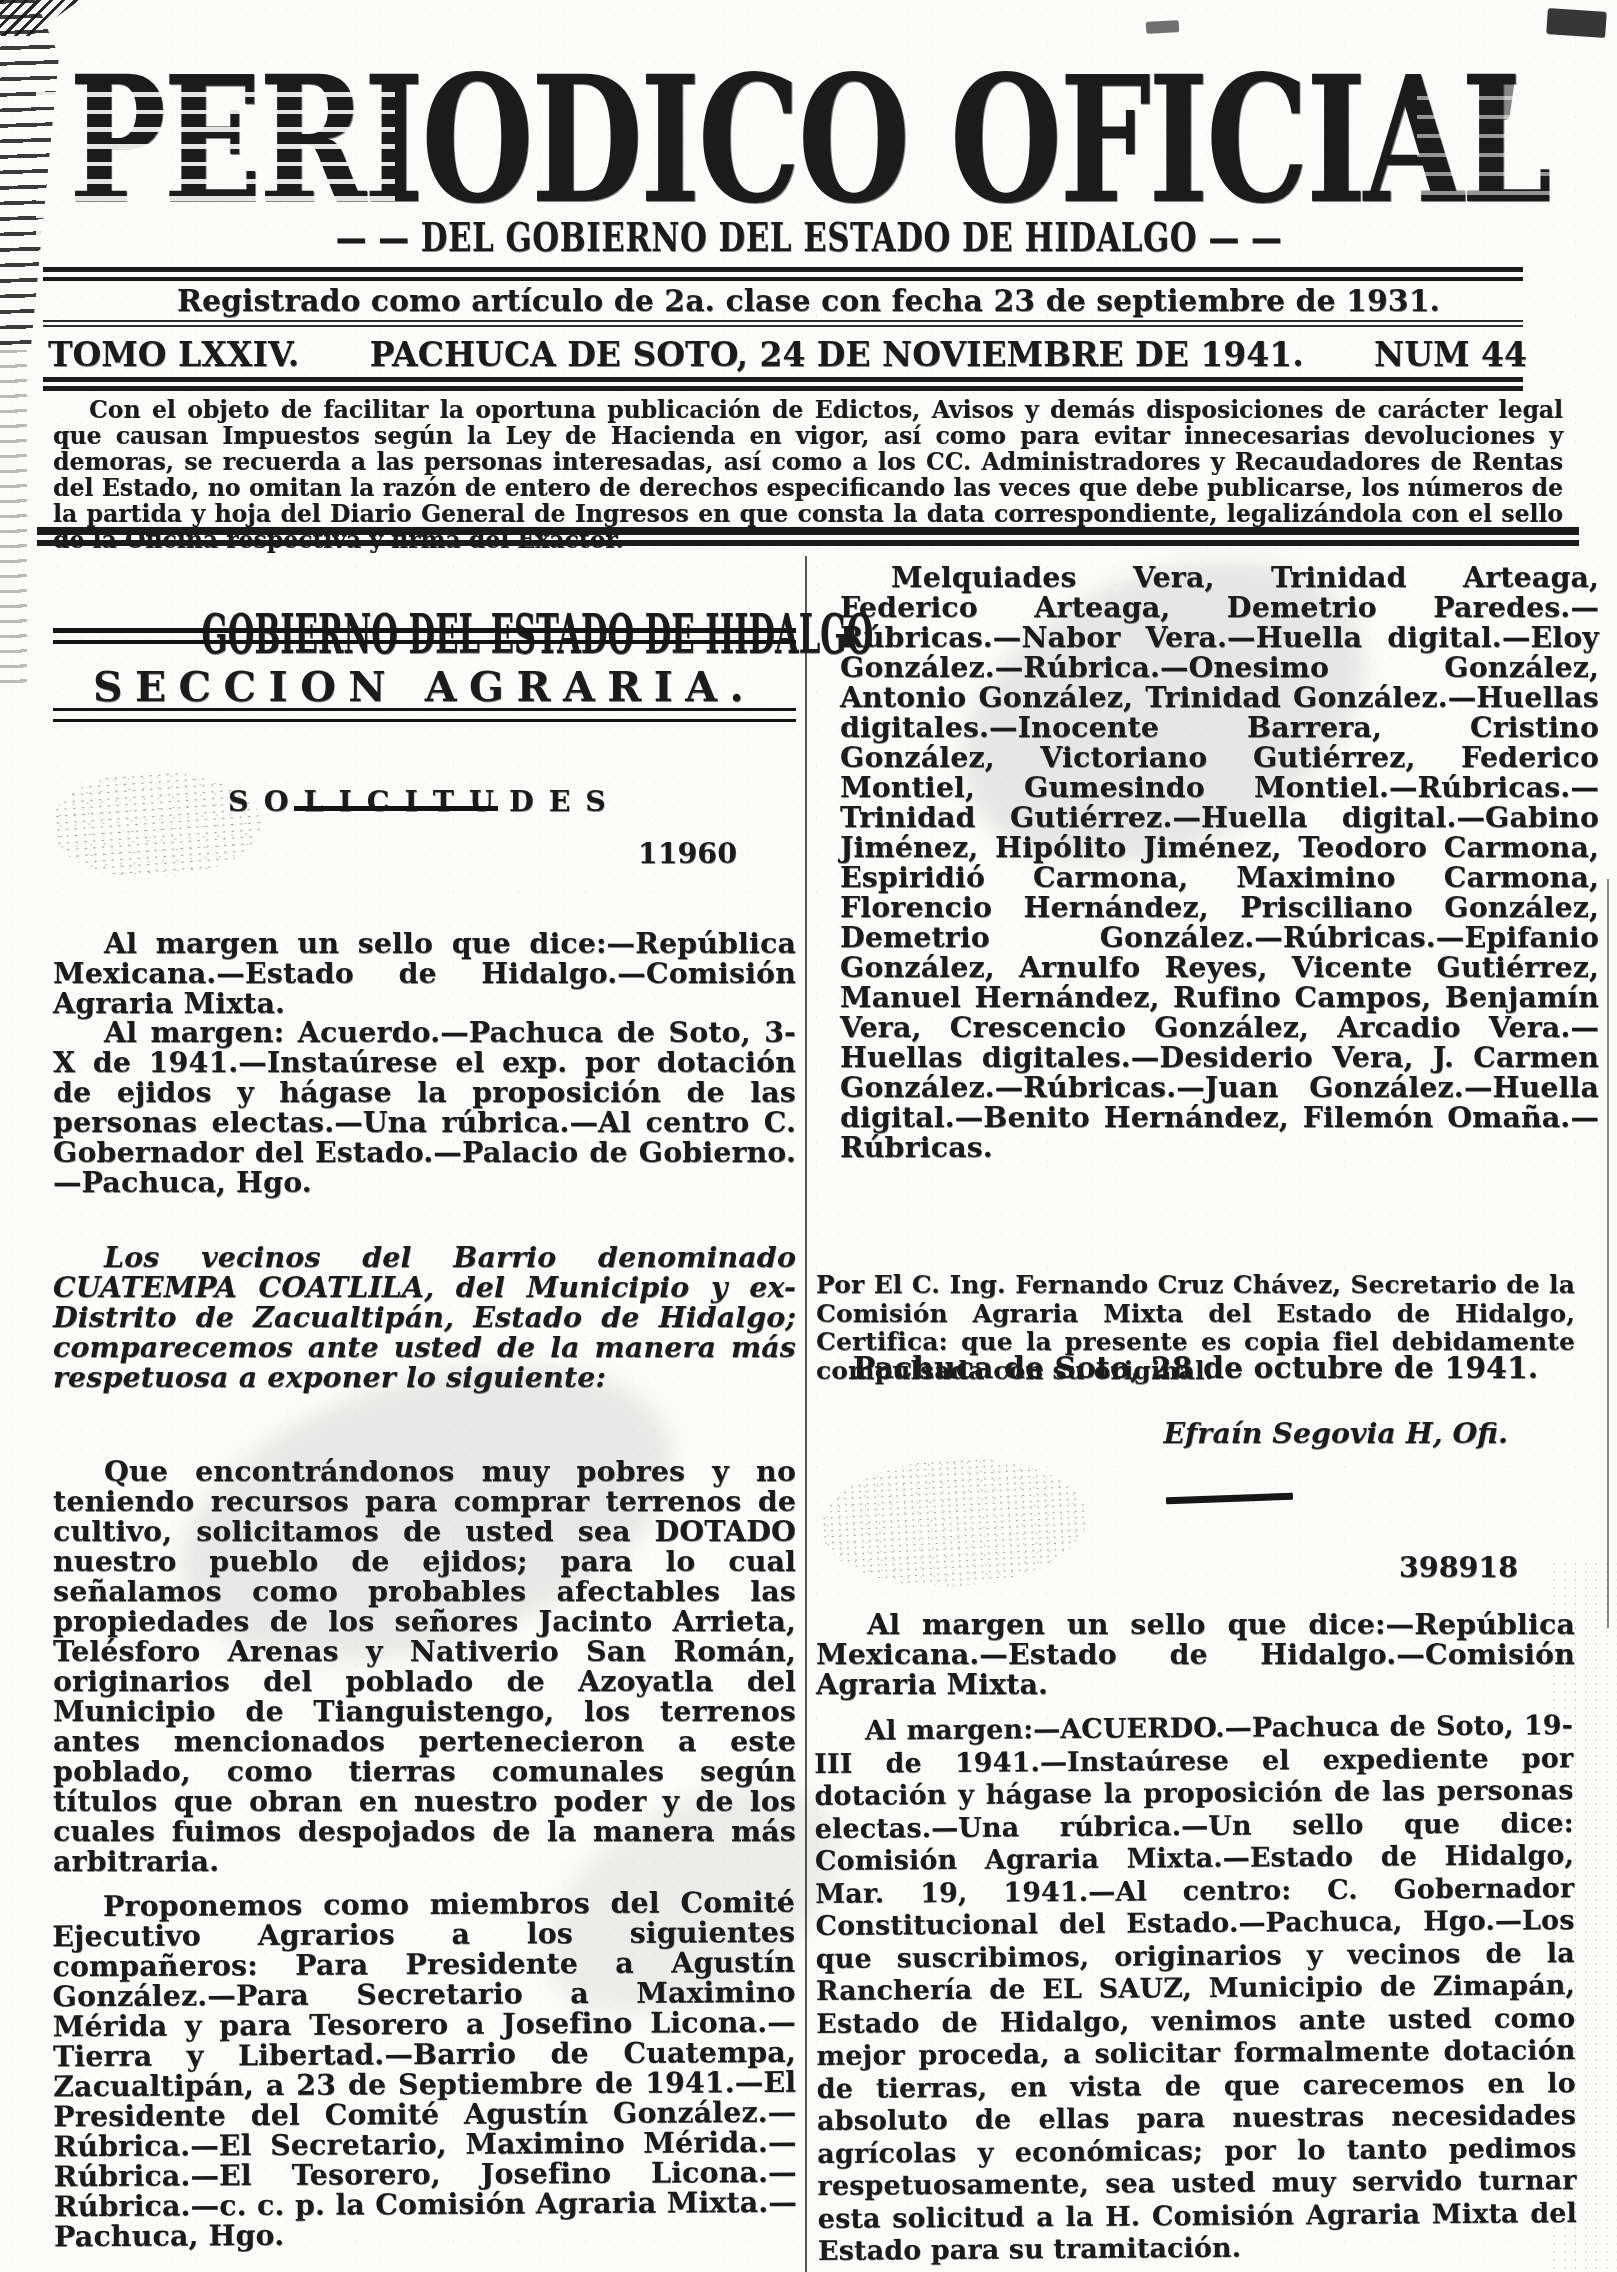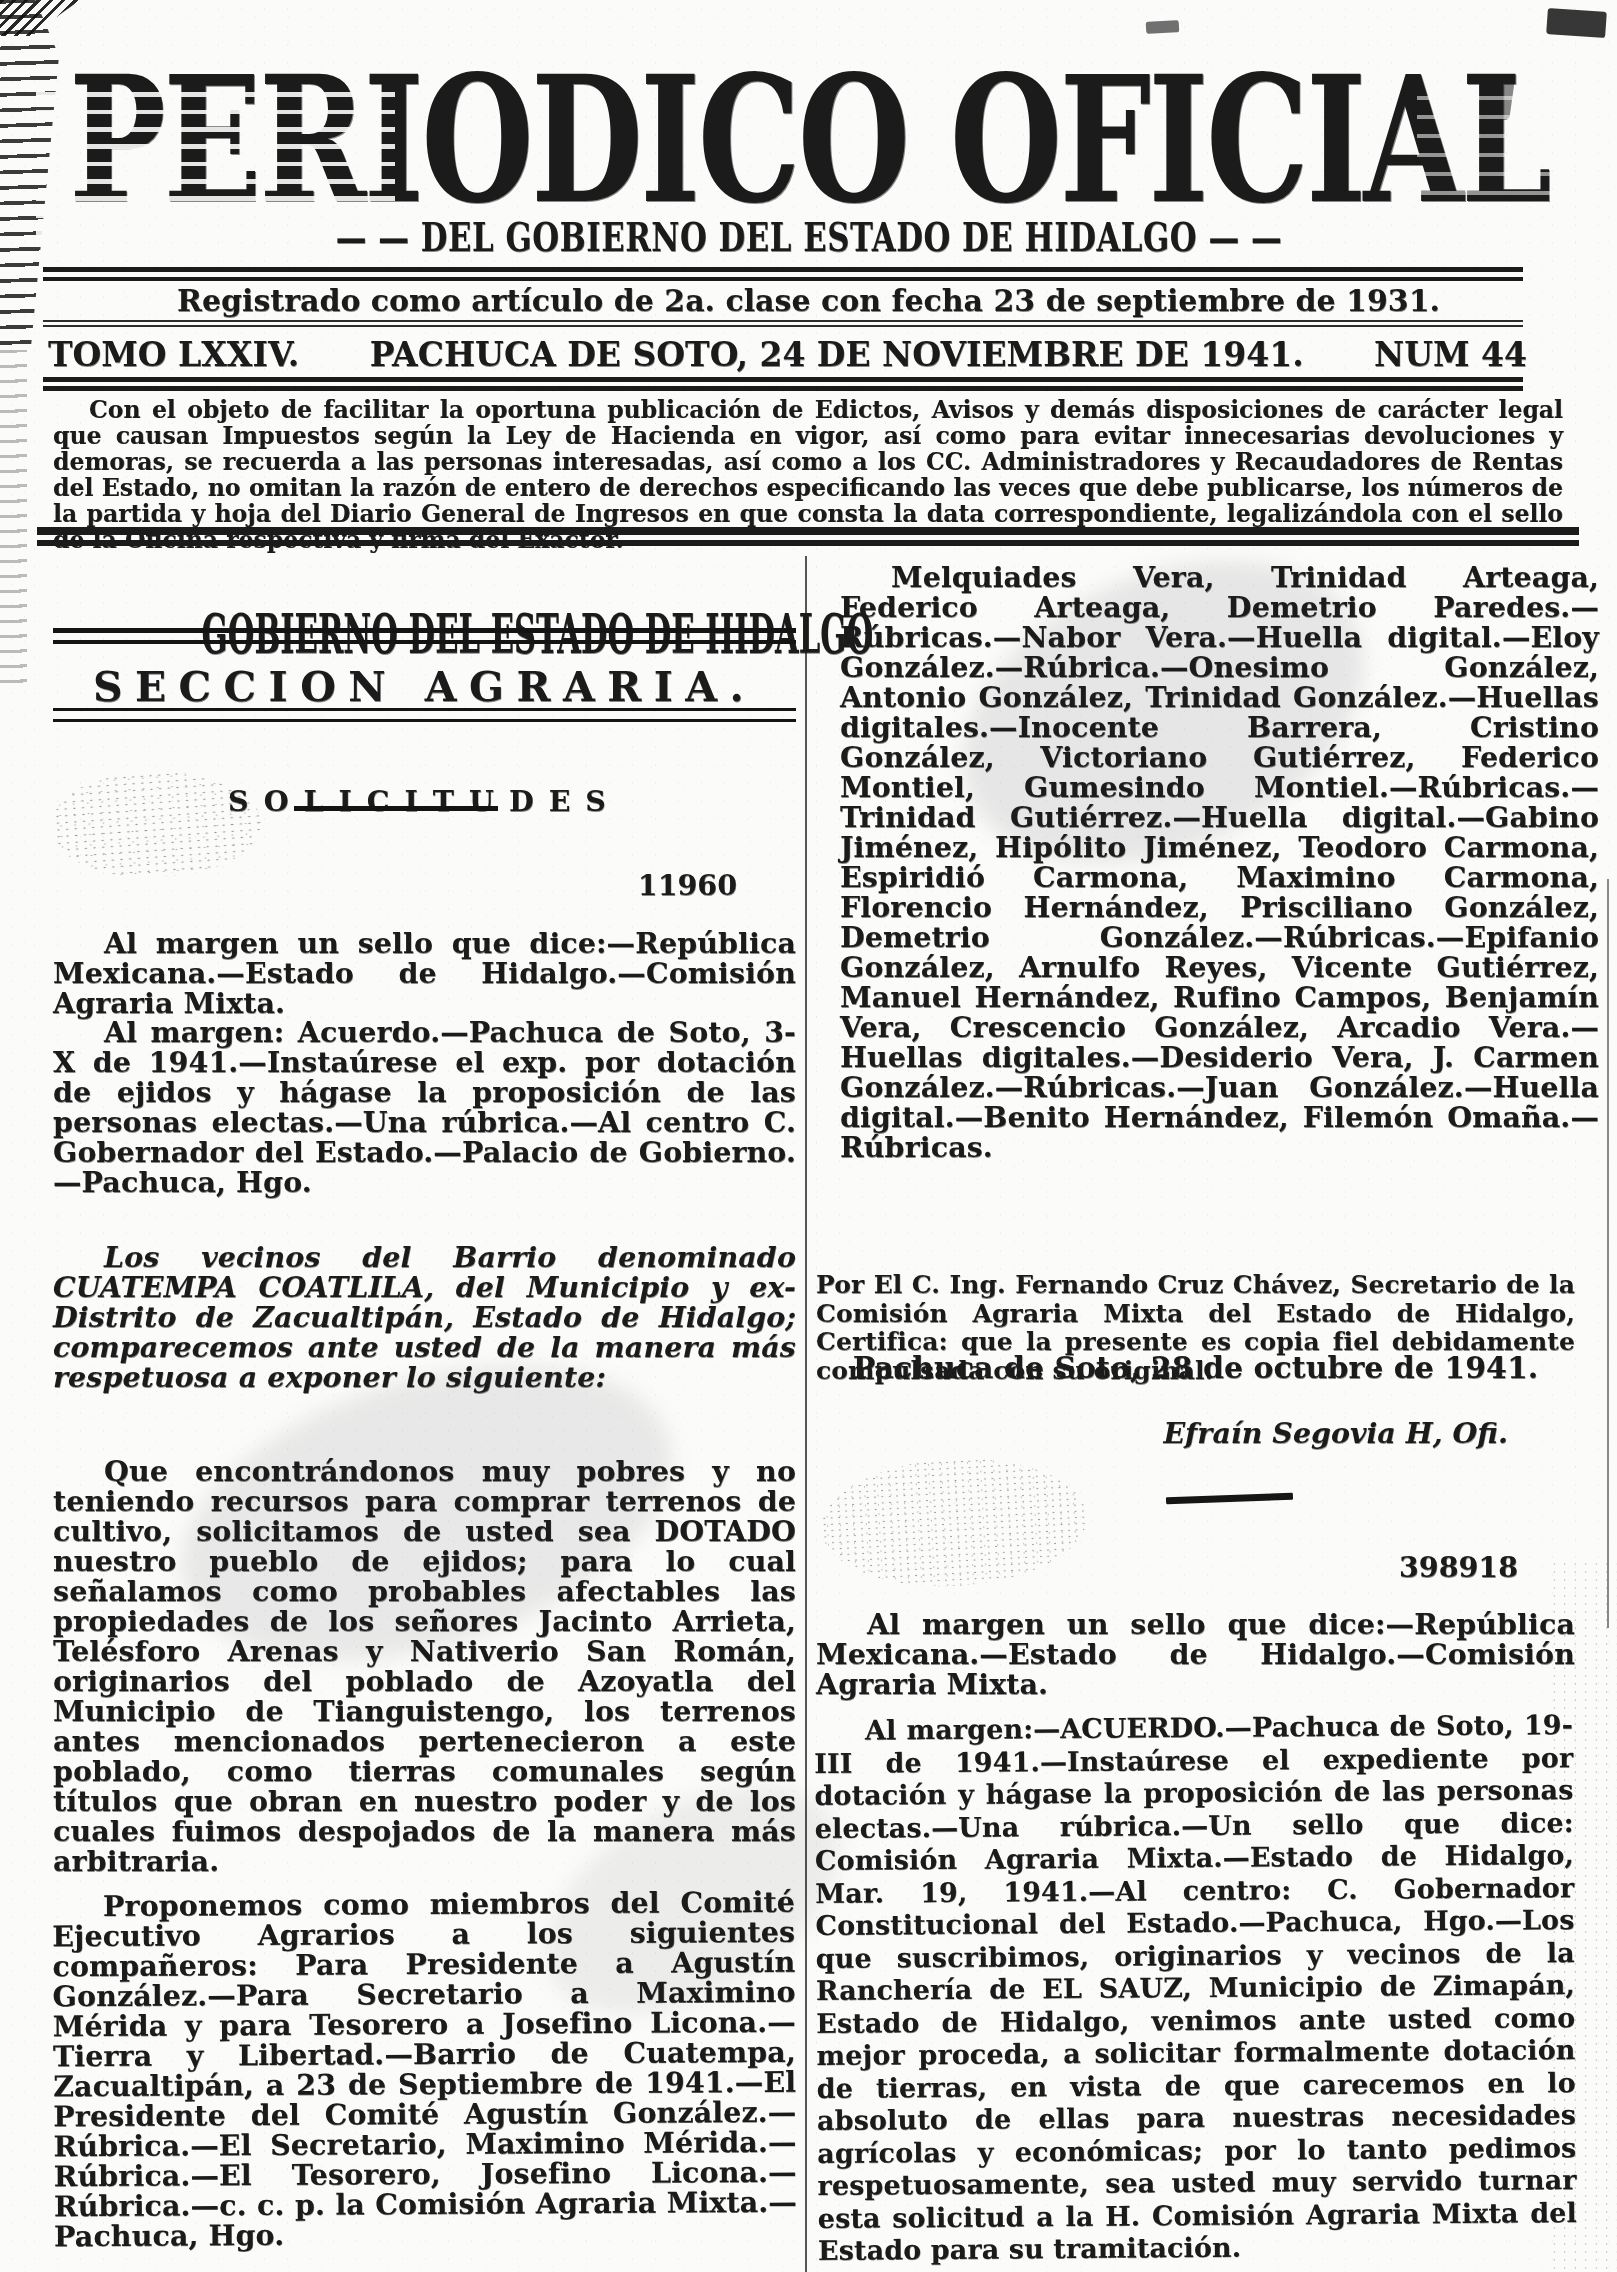--- a/index.html
+++ b/index.html
@@ -115,21 +115,21 @@
   .spaced-title{
     top:663px; font-size:41px; font-weight:bold; text-align:center; letter-spacing:12.4px;
     text-shadow:0.5px 0.5px 0 rgba(20,20,20,.5);
   }
   .spaced-sub{
     top:740px; font-size:28.5px; font-weight:bold; text-align:center; letter-spacing:15px;
     text-shadow:0.5px 0.5px 0 rgba(20,20,20,.5);
     margin-top:44px;
   }
   .short-rule{ top:806px; left:241px !important; width:204px !important; height:5px; background:#141414; }
-  .doc-number{ font-size:28.5px; font-weight:bold; text-shadow:0.5px 0.5px 0 rgba(20,20,20,.5);margin-top:32px; }
+  .doc-number{ font-size:28.5px; font-weight:bold; text-shadow:0.5px 0.5px 0 rgba(20,20,20,.5); }
   .doc-number-left{ top:836px; text-align:right; padding-right:59px; }
 
   .bodyp{
     margin:0; text-align:justify; font-size:28.5px; line-height:30px; text-indent:51px;
     font-weight:bold; letter-spacing:0.1px; text-shadow:0.4px 0.6px 0 rgba(25,25,25,.5);
   }
   .p1{ top:928px; } .p2{ top:1017px; } .p3{ top:1242px;font-style:italic; }
   .p4{ top:1456px; } .p5{ top:1889px; transform:rotate(-.35deg); }
 
   .rp1{ top:562px;margin-left:24px; }

